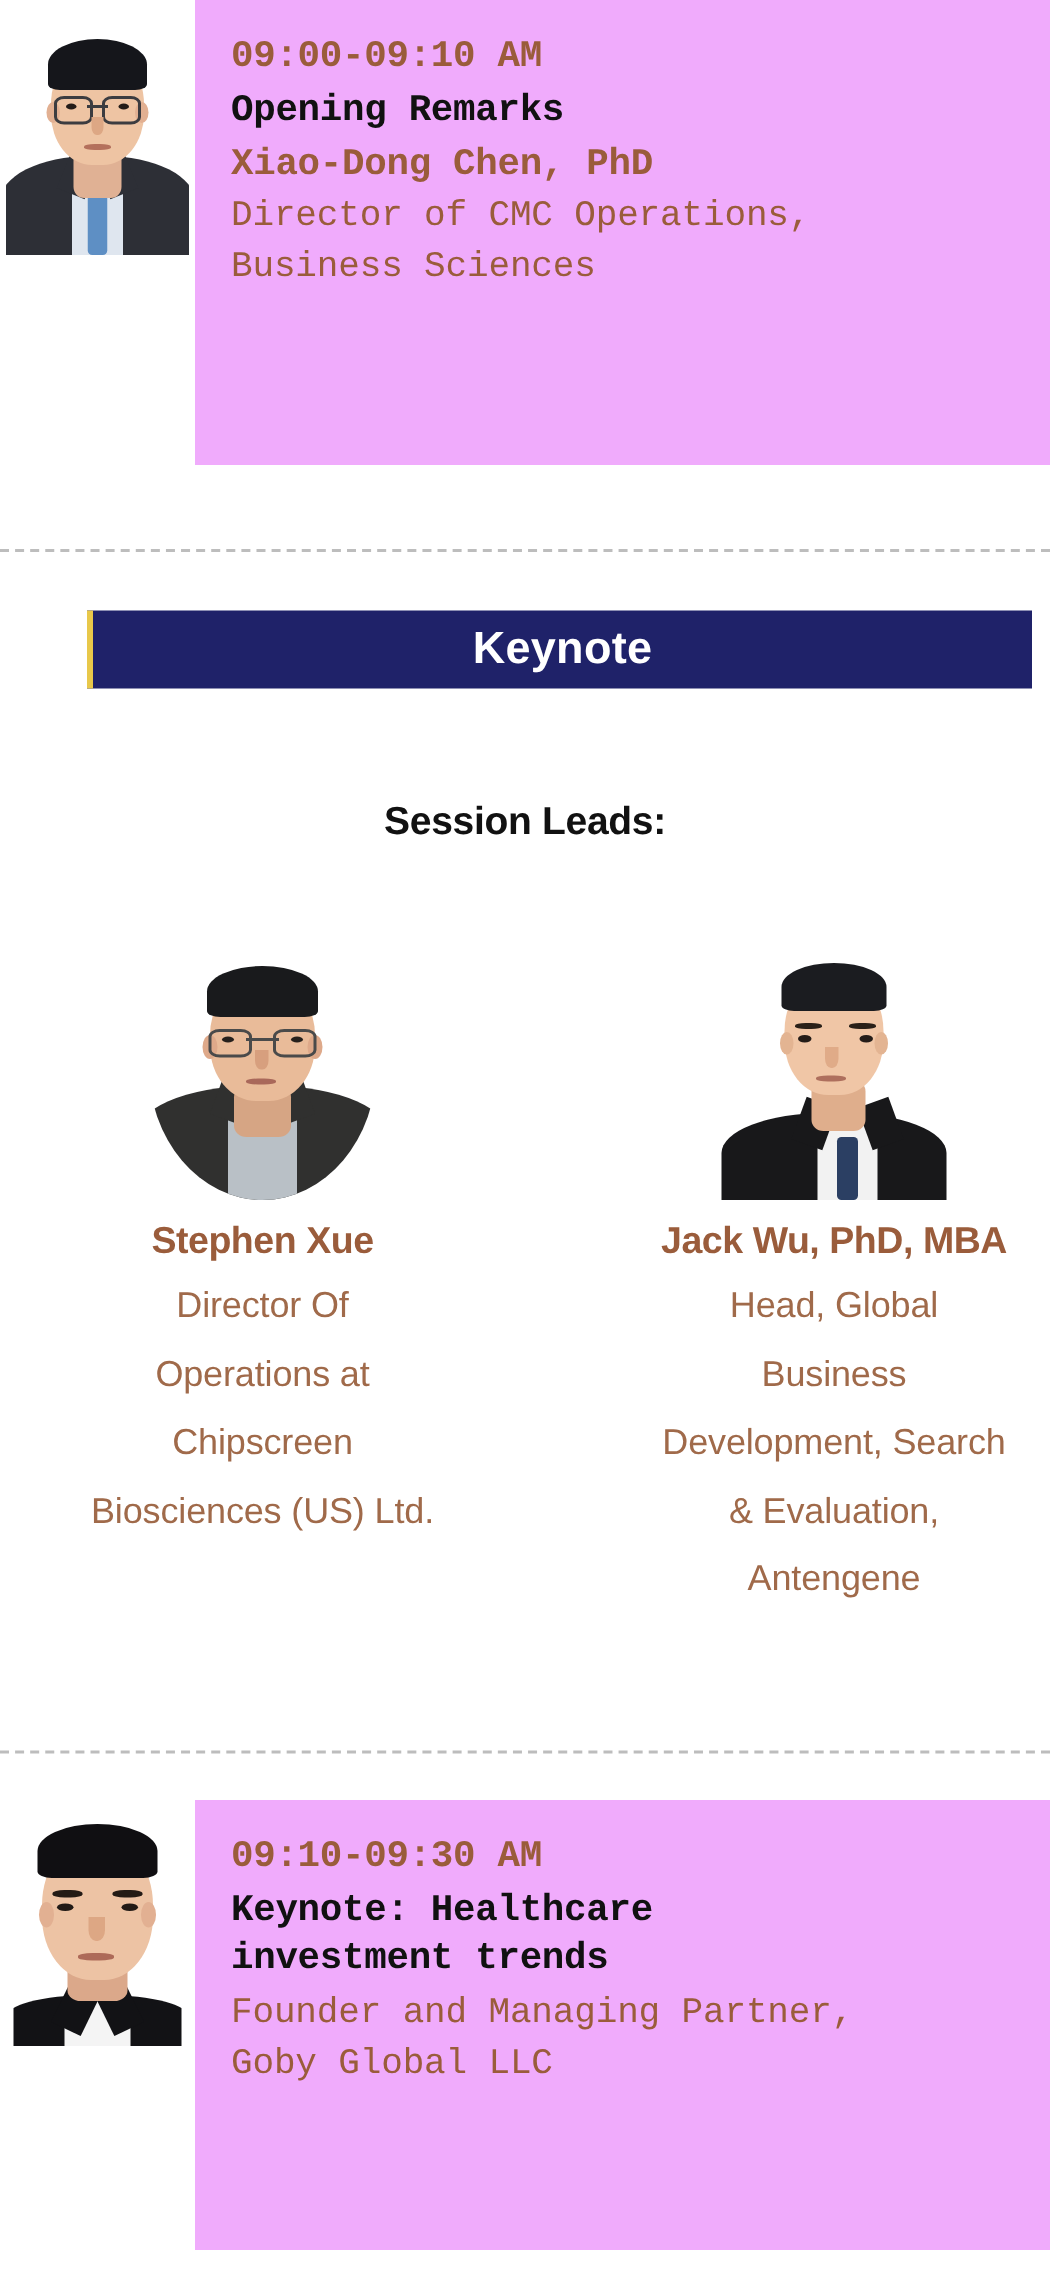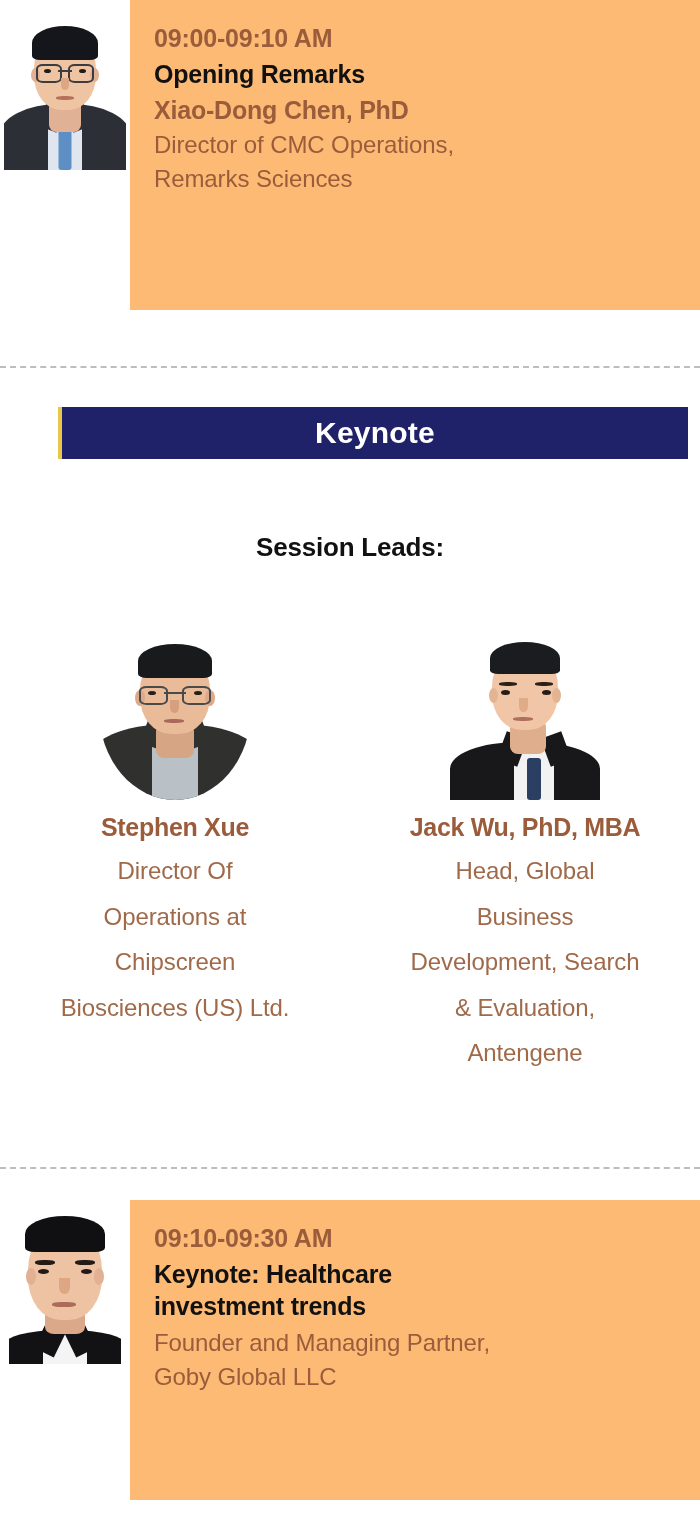--- a/index.html
+++ b/index.html
@@ -31,24 +31,25 @@
     padding-top: 6px;
   }
   .portrait {
     position: relative;
     overflow: hidden;
     background: #ffffff;
   }
 
   .session-card {
     flex: 1 1 auto;
-    background: #fdba74;
+    background: #f0abfc;
     padding: 22px 20px 26px 24px;
     box-sizing: border-box;
     min-height: 100px;
+    font-family: Liberation Mono, monospace;
   }
   .sess-time {
     color: #9a5c3b;
     font-weight: bold;
     font-size: 25px;
     letter-spacing: -0.2px;
     line-height: 1.28;
     margin-bottom: 4px;
   }
   .sess-title {
@@ -202,33 +203,33 @@
       <div class="nose" style="left:57px;top:72px;width:8px;height:12px;background:#dda784;"></div>
       <div class="mouth" style="left:52px;top:90px;width:18px;height:4px;background:#b4705c;"></div>
     </div>
   </div>
 
   <div class="session-card" style="min-height:310px;">
     <div class="sess-time">09:00-09:10 AM</div>
     <div class="sess-title">Opening Remarks</div>
     <div class="sess-speaker">Xiao-Dong Chen, PhD</div>
     <div class="sess-affil">Director of CMC Operations,</div>
-    <div class="sess-affil">Remarks Sciences</div>
+    <div class="sess-affil">Business Sciences</div>
   </div>
 </div>
 
 <div class="divider" style="top:366px;"></div>
 
 <div class="keynote-banner" style="top:407px;margin-left:23px;">
   <span class="label">Keynote</span>
 </div>
 
 <div class="leads-heading" style="top:532px;">Session Leads:</div>
 
-<div class="leads-grid" style="top:620px;">
+<div class="leads-grid" style="top:620px;gap:31px;">
 
   <div class="lead">
     <div class="lead-photo circ" style="width:152px;height:180px;">
       <div class="shoulders" style="width:172px;height:76px;bottom:0;background:#30302f;"></div>
       <div class="shirt" style="width:46px;height:74px;bottom:0;background:#b9c0c6;border-radius:8px 8px 0 0;"></div>
       <div class="collar-l" style="left:46px;bottom:52px;width:26px;height:34px;background:#30302f;transform:rotate(20deg);"></div>
       <div class="collar-r" style="right:46px;bottom:52px;width:26px;height:34px;background:#30302f;transform:rotate(-20deg);"></div>
       <div class="neck" style="width:38px;height:34px;top:104px;background:#d6a584;"></div>
       <div class="head" style="width:70px;height:84px;top:30px;background:#e9bb99;"></div>
       <div class="ear" style="left:36px;top:70px;width:10px;height:16px;background:#dea98a;"></div>

